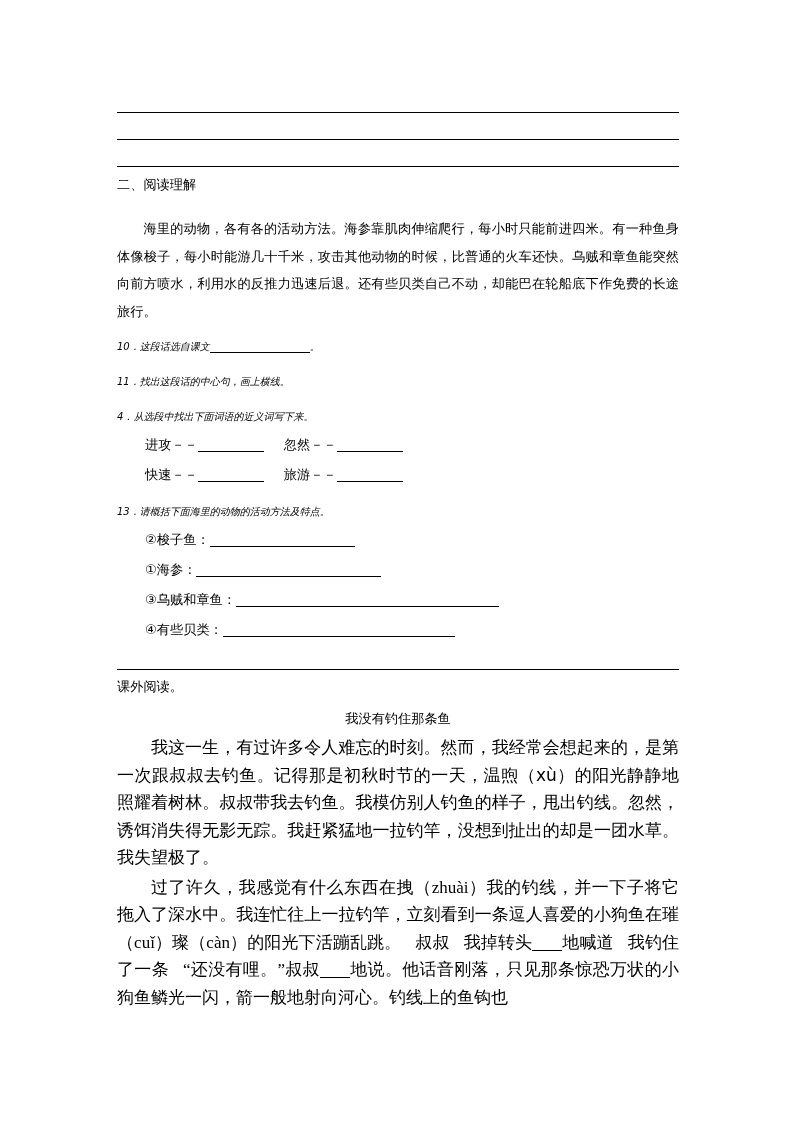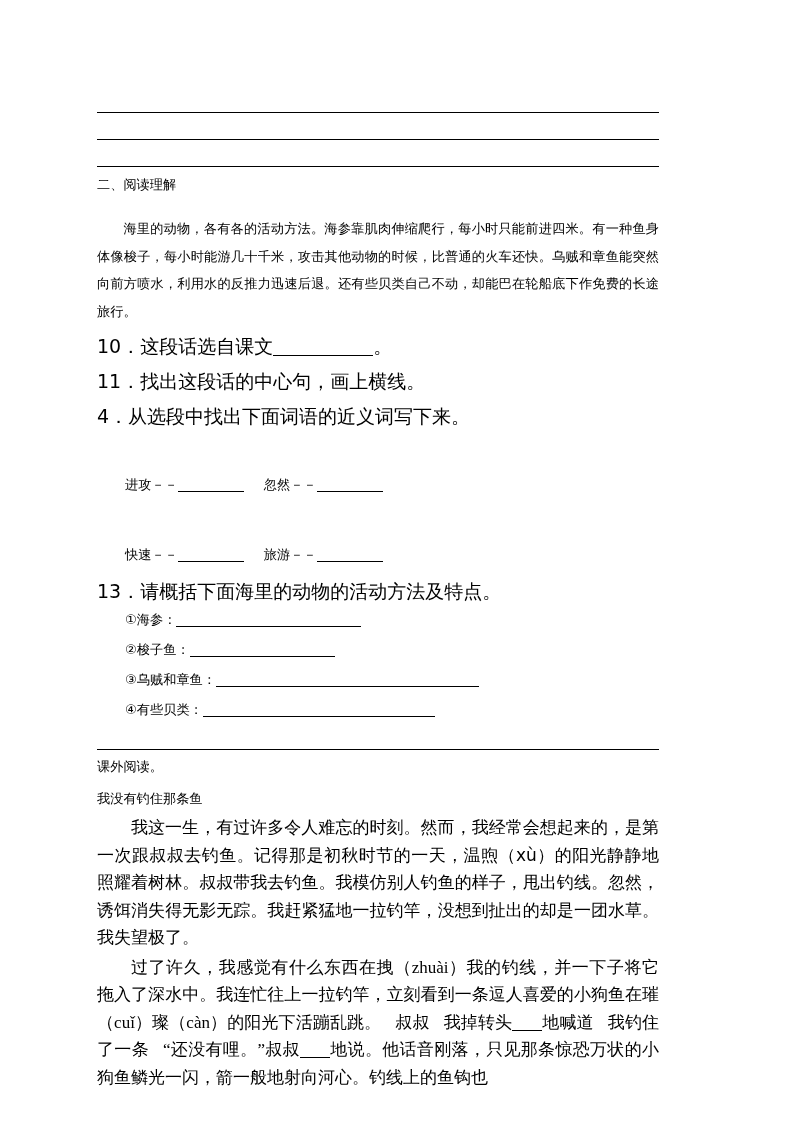--- a/index.html
+++ b/index.html
@@ -10,21 +10,21 @@
   body {
     width: 794px;
     height: 1123px;
     font-family: "DejaVu Sans", "Liberation Sans", sans-serif;
     color: #000000;
     position: relative;
     overflow: hidden;
   }
   .page {
     position: absolute;
-    left: 97px;
+    left: 117px;
     top: 0;
     width: 562px;
   }
 
   
   .rule-stack {
     padding-top: 112px;
   }
   .rule-line {
     border-bottom: 1.4px solid #000;
@@ -46,35 +46,35 @@
   }
   .passage {
     font-size: 13.2px;
     line-height: 27.5px;
     text-align: justify;
     text-justify: inter-ideograph;
     text-indent: 2em;
     margin-top: 18px;
   }
   .q {
-    font-size: 19px;
+    font-size: 10px;
     line-height: 27px;
     margin-top: 8px;
+    font-style: italic;
   }
   .q-sub {
     font-size: 13.2px;
     line-height: 30px;
     margin-left: 28px;
   }
   .pair-row {
     font-size: 13.2px;
     line-height: 30px;
     margin-left: 28px;
     white-space: nowrap;
-    margin-top: 40px;
   }
   .pair-gap { display: inline-block; width: 20px; }
 
   
   .blank {
     display: inline-block;
     border-bottom: 1.2px solid #000;
     vertical-align: -3px;
     height: 15px;
   }
@@ -89,20 +89,21 @@
   
   .divider {
     border-bottom: 1.4px solid #000;
     margin-top: 24px;
     margin-bottom: 4px;
   }
 
   .story-title {
     font-size: 13.2px;
     line-height: 27px;
+    text-align: center;
     margin-top: 6px;
   }
   .story-para {
     font-size: 17px;
     line-height: 27.5px;
     text-align: justify;
     text-justify: inter-ideograph;
     text-indent: 2em;
     margin-top: 2px;
   }
@@ -140,24 +141,24 @@
     <span>进攻－－</span><span class="blank b-w2"></span><span class="pair-gap"></span><span>忽然－－</span><span class="blank b-w2"></span>
   </div>
   <div class="pair-row">
     <span>快速－－</span><span class="blank b-w2"></span><span class="pair-gap"></span><span>旅游－－</span><span class="blank b-w2"></span>
   </div>
 
   <div class="q">
     <span>13．</span><span>请概括下面海里的动物的活动方法及特点。</span>
   </div>
   <div class="q-sub">
-    <span>①</span><span>海参：</span><span class="blank b-s1"></span>
+    <span>②</span><span>梭子鱼：</span><span class="blank b-s2"></span>
   </div>
   <div class="q-sub">
-    <span>②</span><span>梭子鱼：</span><span class="blank b-s2"></span>
+    <span>①</span><span>海参：</span><span class="blank b-s1"></span>
   </div>
   <div class="q-sub">
     <span>③</span><span>乌贼和章鱼：</span><span class="blank b-s3"></span>
   </div>
   <div class="q-sub">
     <span>④</span><span>有些贝类：</span><span class="blank b-s4"></span>
   </div>
 
 
   <div class="divider"></div>

